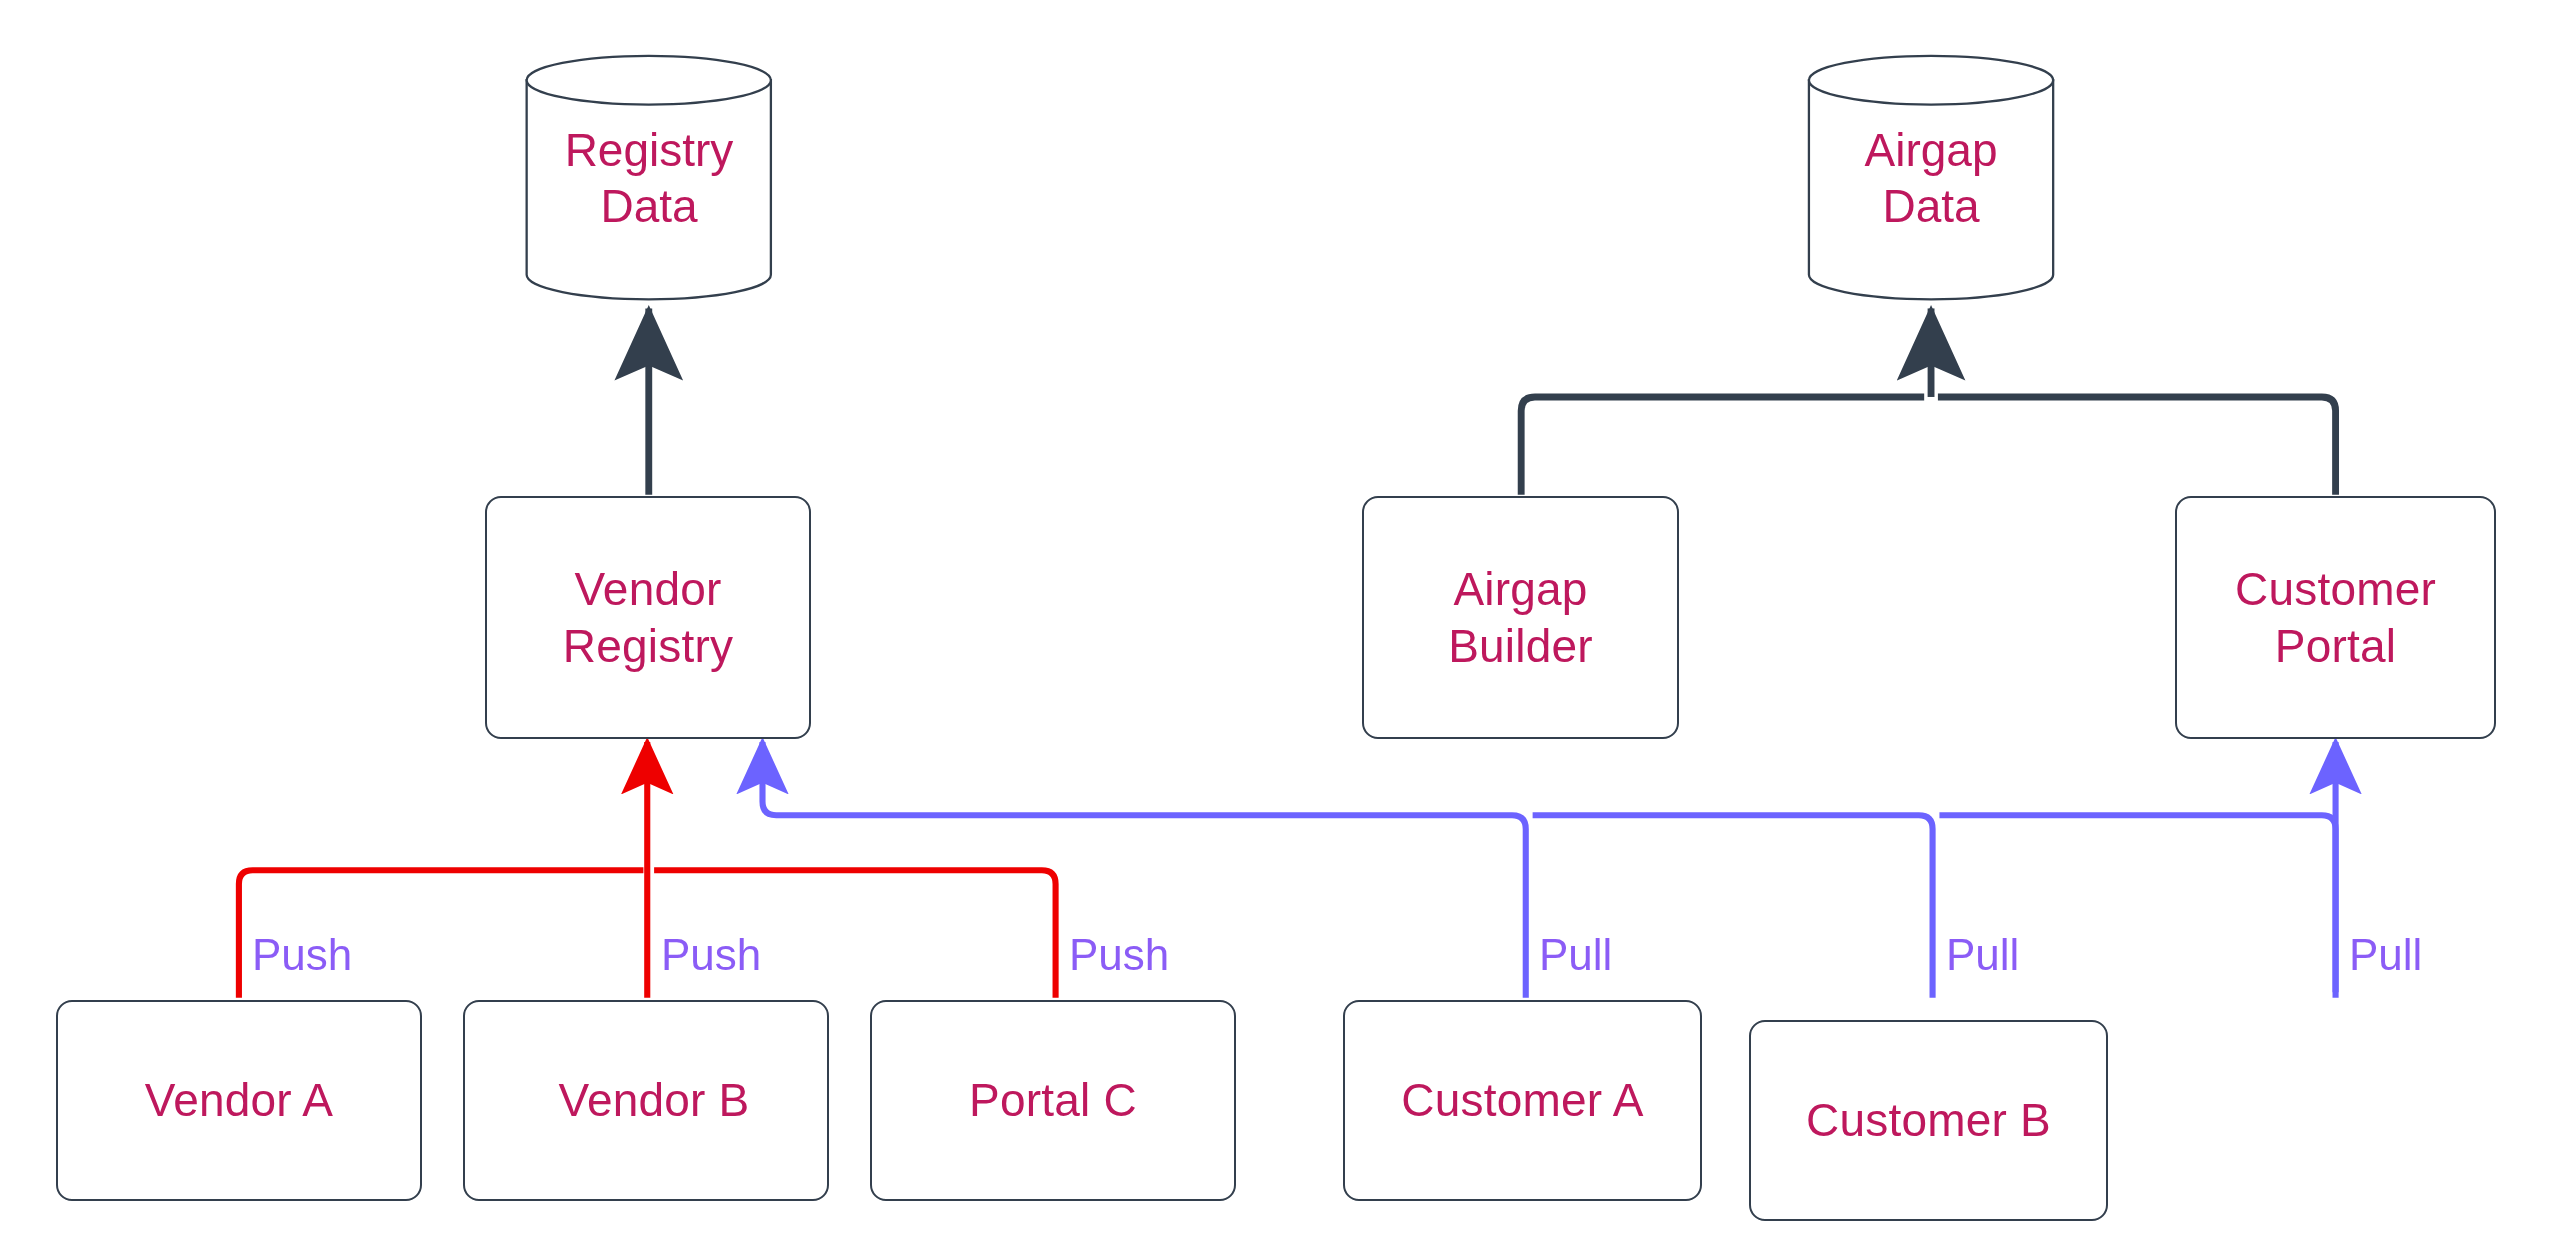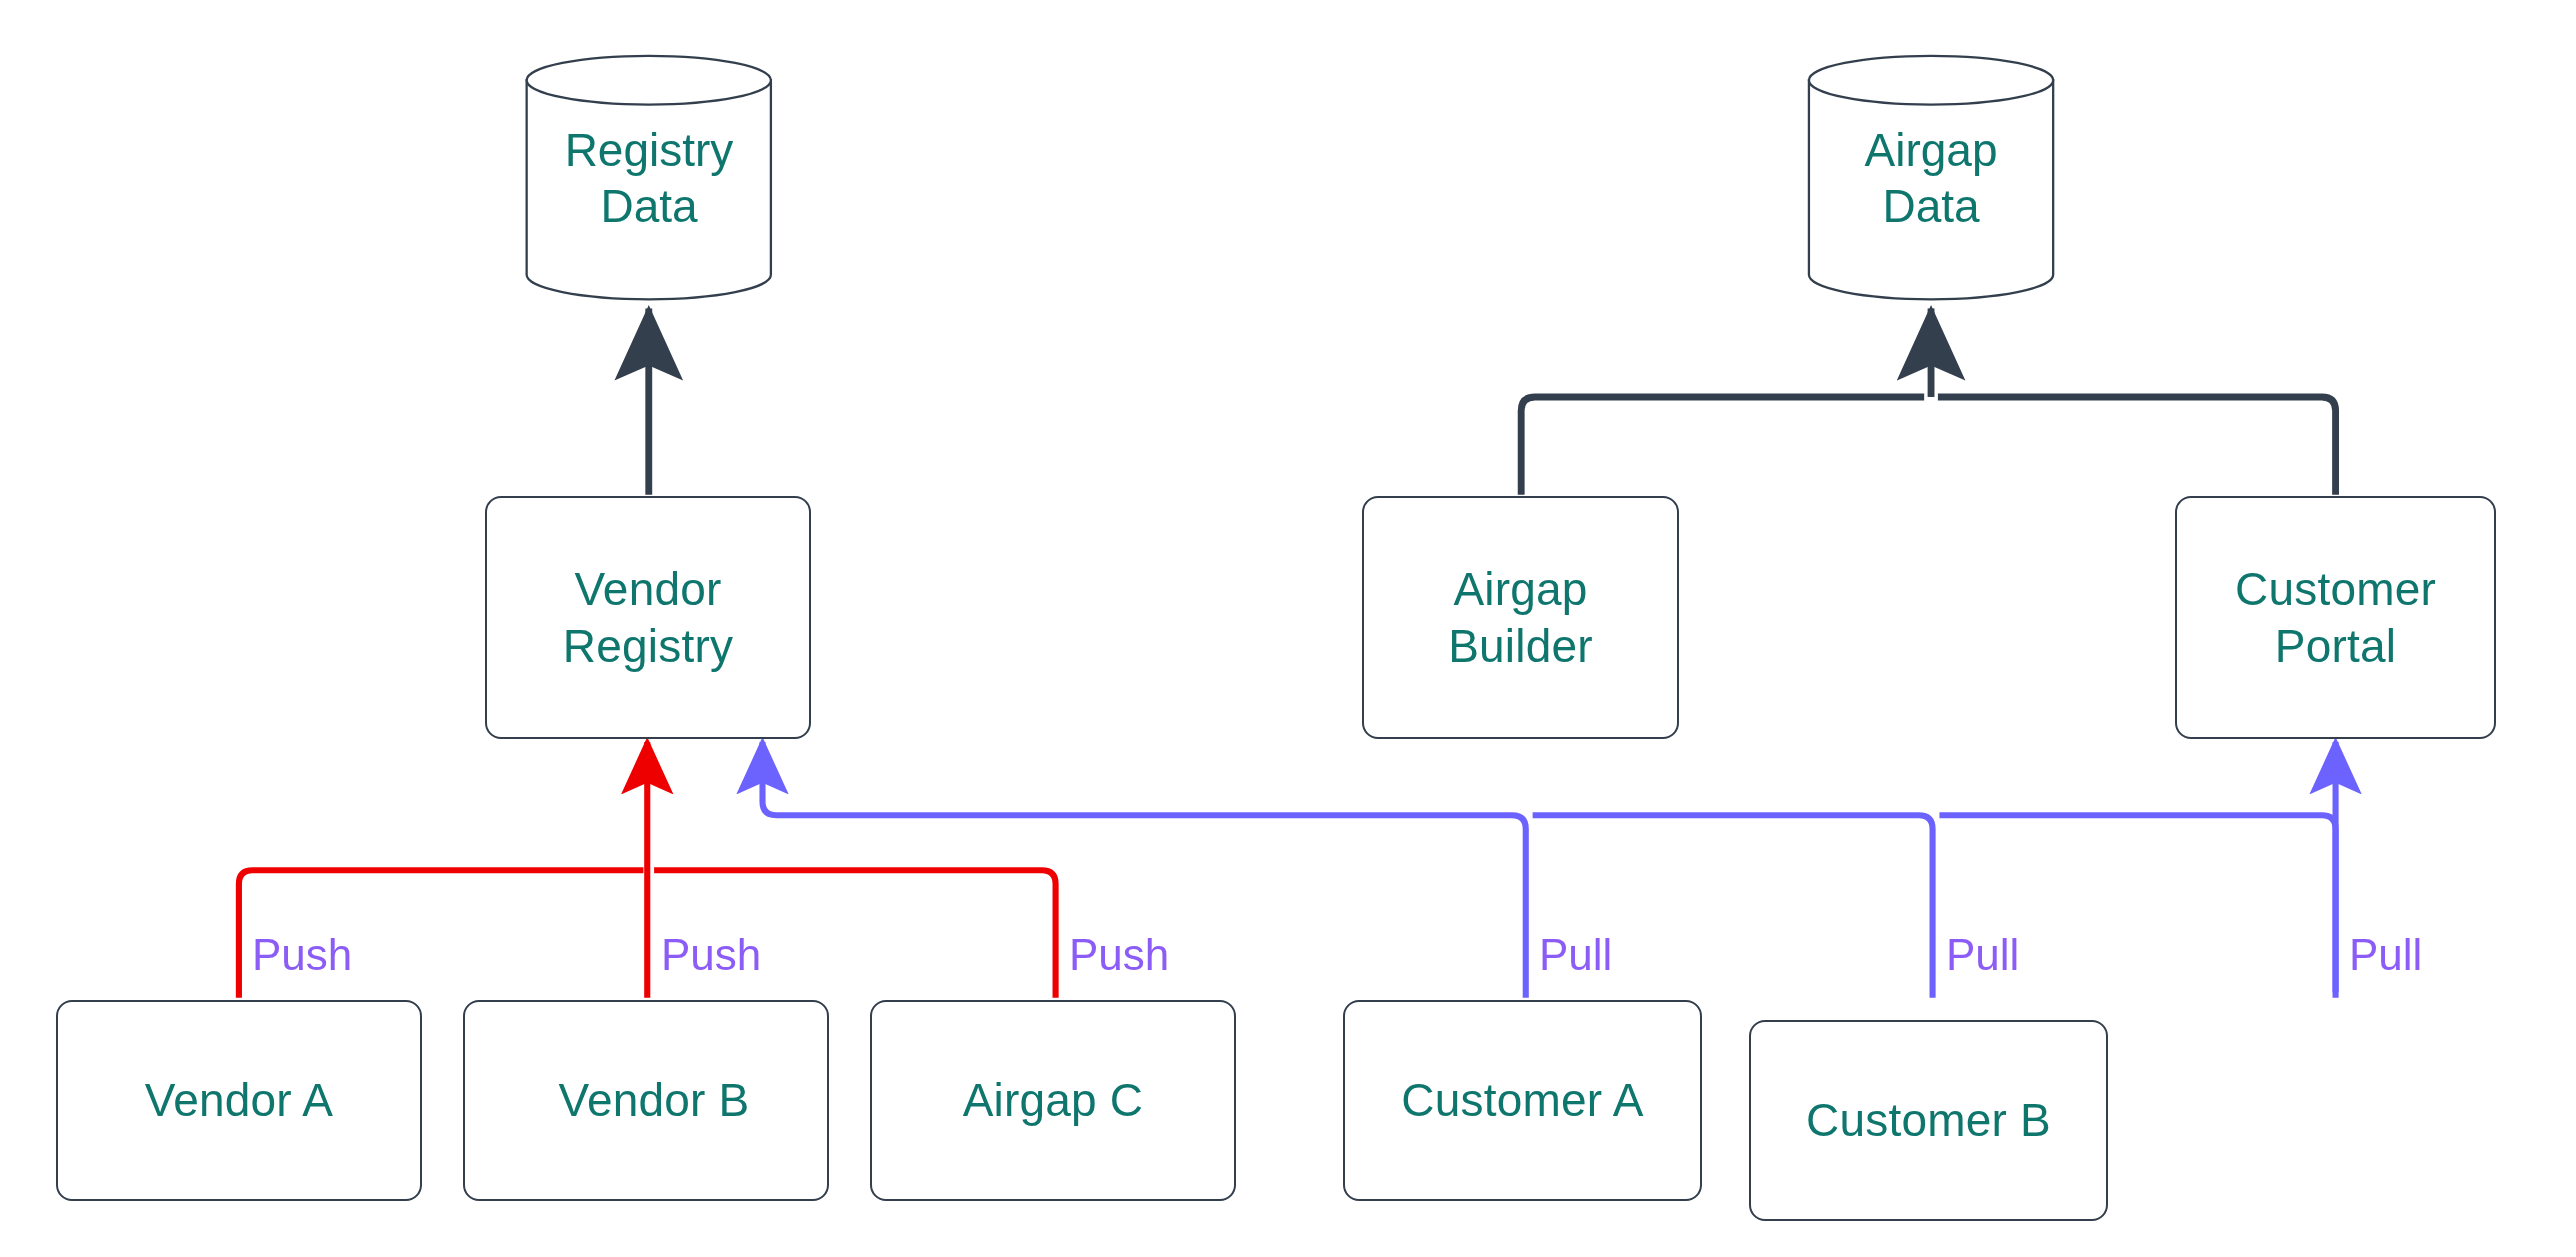--- a/index.html
+++ b/index.html
@@ -1,20 +1,20 @@
 <!DOCTYPE html>
 <html style="font-size:12.2px"><head>
 <meta charset="utf-8">
 <style>
   html,body{margin:0;padding:0;background:#ffffff;}
   body{font-family:"Liberation Sans","DejaVu Sans",sans-serif;}
   #stage{position:relative;width:2576px;height:1258px;background:#ffffff;overflow:hidden;}
   #wires{position:absolute;left:0;top:0;width:2576px;height:1258px;}
   .node{position:absolute;box-sizing:border-box;display:flex;align-items:center;justify-content:center;
-        text-align:center;color:#0f766e;background:#ffffff;}
+        text-align:center;color:#be185d;background:#ffffff;}
   .boxnode{border:2.3px solid #333f4d;border-radius:16px;}
   .boxnode .lbl{font-size:46px;line-height:1.22;letter-spacing:0.2px;white-space:pre-line;}
   .cyl{background:transparent;}
   .cyl .lbl{position:relative;font-size:46px;line-height:1.22;white-space:pre-line;z-index:3;}
   .edgelabel{position:absolute;color:#8b5cf6;font-size:44px;line-height:1;white-space:nowrap;}
 </style>
 </head>
 <body>
 
 <div id="stage">
@@ -80,21 +80,21 @@
 Portal</span>
   </div>
 
   <div class="node boxnode" style="left:56px;top:1000px;width:366px;height:201px;">
     <span class="lbl">Vendor A</span>
   </div>
   <div class="node boxnode" style="left:463px;top:1000px;width:366px;height:201px;padding-left:16px;">
     <span class="lbl">Vendor B</span>
   </div>
   <div class="node boxnode" style="left:870px;top:1000px;width:366px;height:201px;">
-    <span class="lbl">Airgap C</span>
+    <span class="lbl">Portal C</span>
   </div>
   <div class="node boxnode" style="left:1343px;top:1000px;width:359px;height:201px;">
     <span class="lbl">Customer A</span>
   </div>
   <div class="node boxnode" style="left:1749px;top:1020px;width:359px;height:201px;justify-content:center;">
     <span class="lbl">Customer B</span>
   </div>
 
   <div class="edgelabel" style="left:252px;top:933px;">Push</div>
   <div class="edgelabel" style="left:661px;top:933px;">Push</div>

